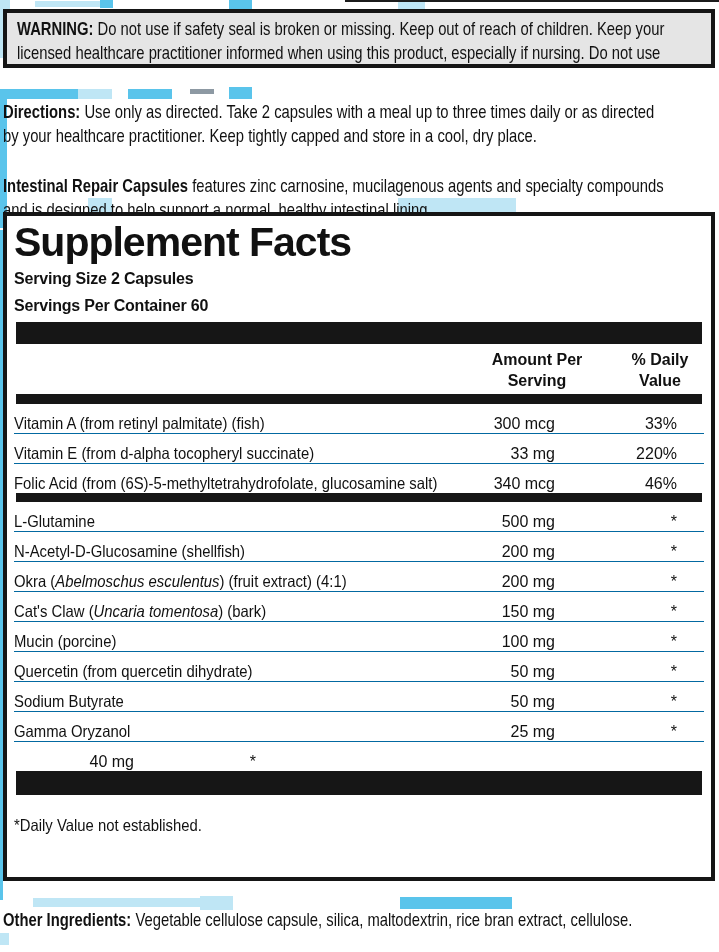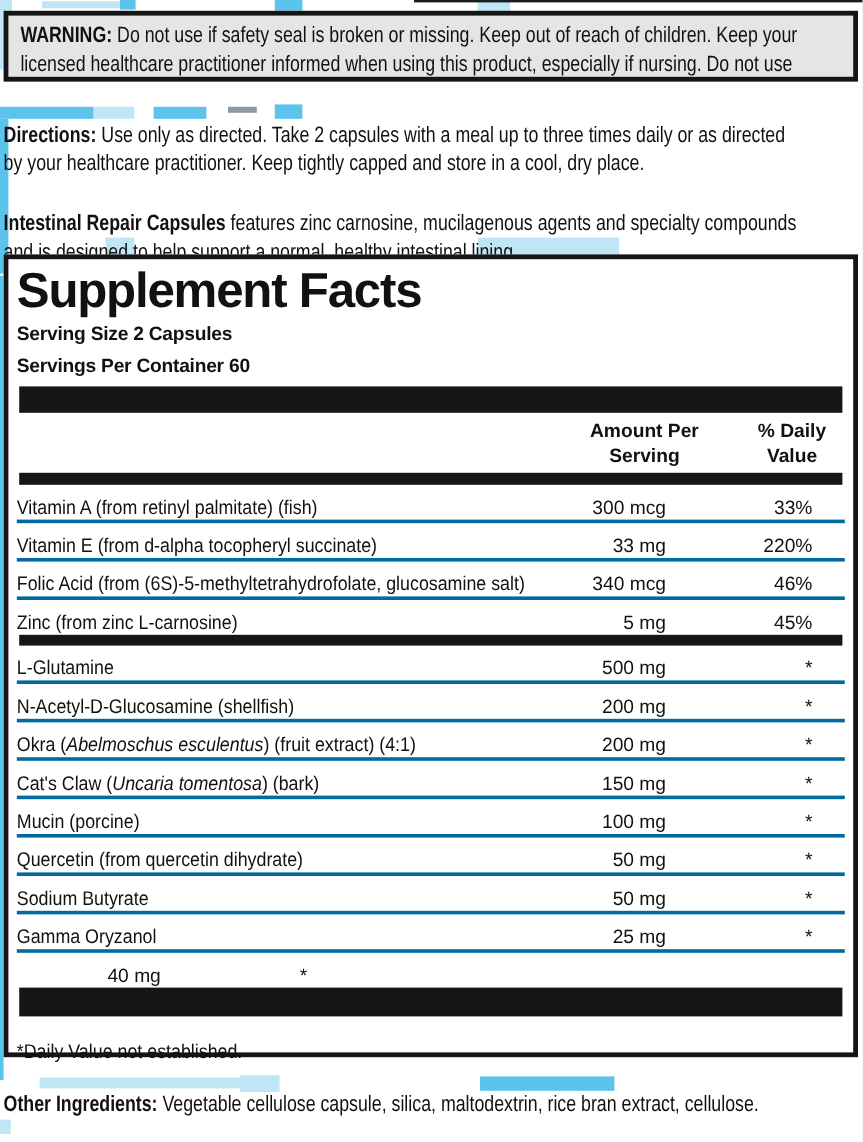--- a/index.html
+++ b/index.html
@@ -34,21 +34,21 @@
   .bar-mid{height:10px;}
   .bar-thin{height:9px;}
   .bar-foot{height:24px;}
 
   #facts-header{position:relative;height:50px;}
   .hcol{position:absolute;top:5px;font-size:16px;font-weight:bold;line-height:21px;text-align:center;}
   #hdr-amount{left:448px;width:150px;}
   #hdr-dv{left:596px;width:100px;}
 
   .srow{display:flex;align-items:flex-end;height:29px;padding-right:27px;font-size:16px;}
-  .rows .srow + .srow{border-top:3px solid #0369a1;}
+  .rows .srow + .srow{border-top:1px solid #0369a1;}
   .cell-name{flex:1;min-width:0;}
   .name-inner{display:inline-block;transform:scaleX(0.9);transform-origin:0 50%;
               white-space:nowrap;font-size:16.5px;}
   .cell-amt{width:120px;text-align:right;white-space:nowrap;}
   .cell-dv{width:122px;text-align:right;white-space:nowrap;}
 
   #facts-footnote{padding:21px 0 0;font-size:16px;}
   #facts-footnote .name-inner{font-size:16.5px;}
 </style>
 </head>
@@ -124,25 +124,20 @@
           <div class="srow">
             <span class="cell-name"><span class="name-inner">Vitamin E (from d-alpha tocopheryl succinate)</span></span>
             <span class="cell-amt">33 mg</span>
             <span class="cell-dv">220%</span>
           </div>
           <div class="srow">
             <span class="cell-name"><span class="name-inner">Folic Acid (from (6S)-5-methyltetrahydrofolate, glucosamine salt)</span></span>
             <span class="cell-amt">340 mcg</span>
             <span class="cell-dv">46%</span>
           </div>
-          <div class="srow">
-            <span class="cell-name"><span class="name-inner">Zinc (from zinc L-carnosine)</span></span>
-            <span class="cell-amt">5 mg</span>
-            <span class="cell-dv">45%</span>
-          </div>
         </div>
 
       <div class="bar bar-thin"></div>
 
       <div class="rows" id="other-rows">
           <div class="srow">
             <span class="cell-name"><span class="name-inner">L-Glutamine</span></span>
             <span class="cell-amt">500 mg</span>
             <span class="cell-dv">*</span>
           </div>

